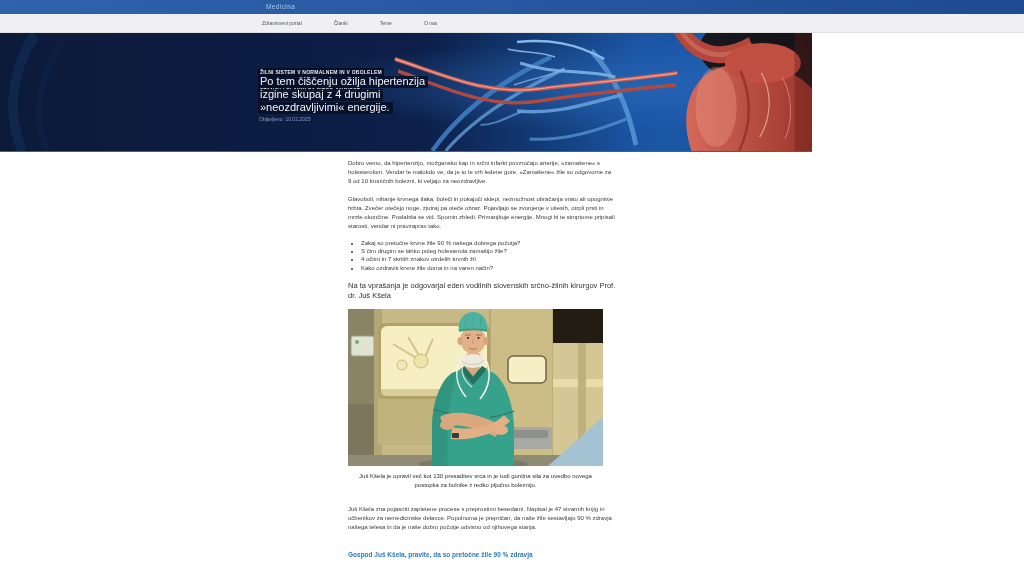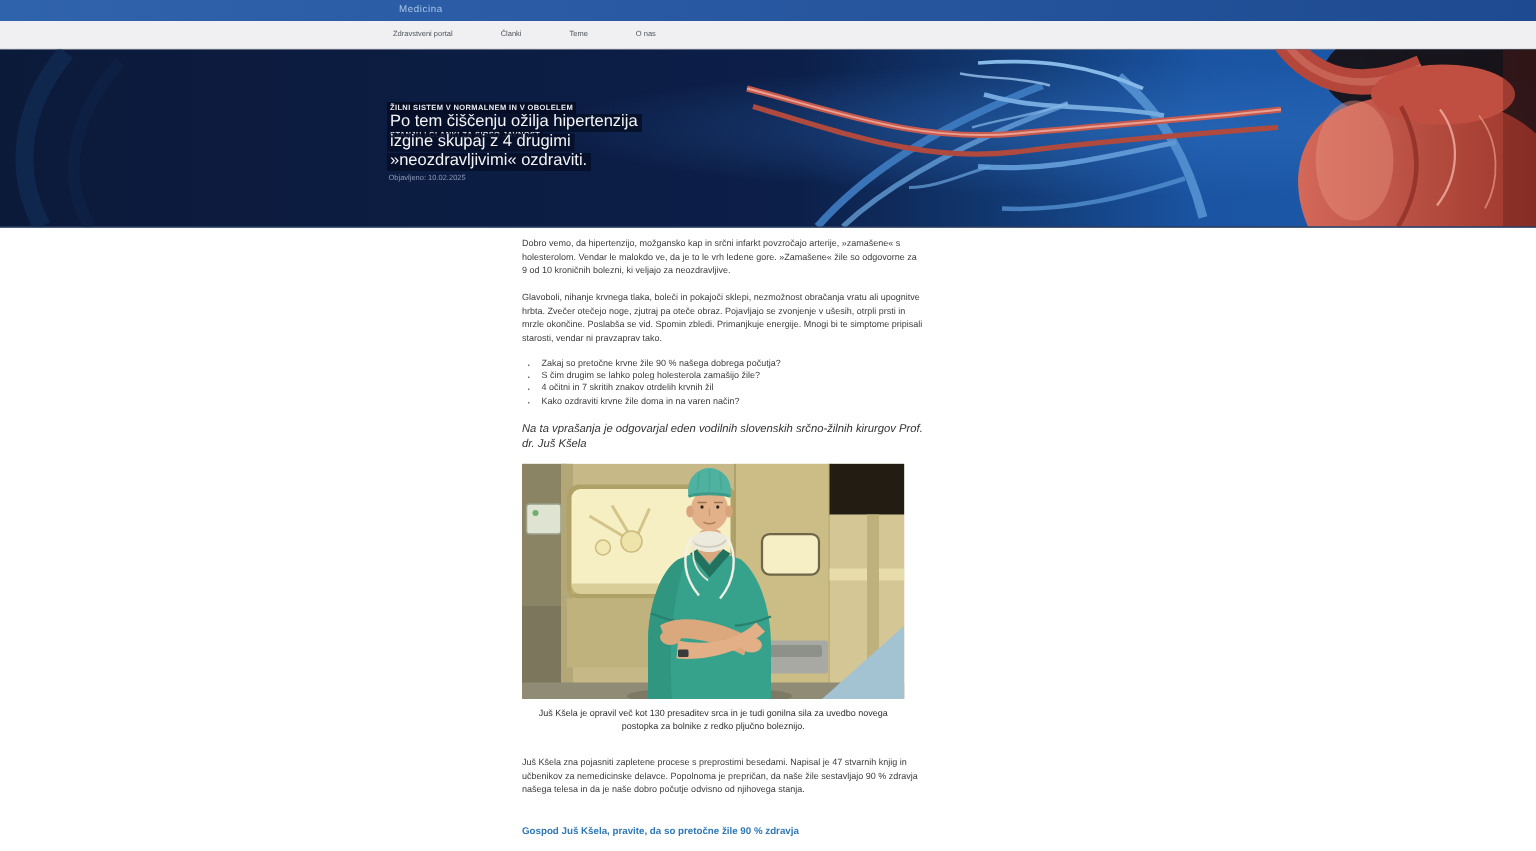--- a/index.html
+++ b/index.html
@@ -11,39 +11,39 @@
           background:linear-gradient(90deg,#2f63ac 0%,#27569f 55%,#1d4a90 100%);}
   .brand{position:absolute;left:266px;top:3px;font-size:6.5px;color:#a9c6ea;letter-spacing:.4px;cursor:pointer;}
 
   
   .navbar{position:absolute;top:14px;left:0;width:1024px;height:19px;background:#f0f0f2;
           border-bottom:1px solid #e0e0e3;display:flex;align-items:center;
           padding-left:262px;gap:32px;box-sizing:border-box;}
   .nav-item{font-size:5px;color:#4e555c;white-space:nowrap;cursor:pointer;}
 
   
-  .hero{position:absolute;top:33px;left:0;width:1024px;height:118px;background:#0d1d3f;
+  .hero{position:absolute;top:33px;left:0;width:812px;height:118px;background:#0d1d3f;
         border-bottom:1px solid #4a5d7d;}
   .hero svg{position:absolute;left:0;top:0;width:100%;height:100%;}
   .crumb-wrap{position:absolute;left:258px;top:27px;width:136px;z-index:3;}
   .crumb{display:inline;font-size:5px;font-weight:bold;color:#e9e9f0;line-height:6.4px;
          letter-spacing:.25px;background:rgba(5,13,34,.92);padding:1px 2px;
          box-decoration-break:clone;-webkit-box-decoration-break:clone;text-transform:uppercase;}
   .title{position:absolute;left:258px;top:43px;width:300px;z-index:3;}
   .title .line{display:table;background:rgba(6,16,40,.9);color:#f5f5f7;
                font-size:11px;line-height:11px;padding:0 3px 1px 2px;margin-bottom:1px;white-space:nowrap;}
   .pubdate{position:absolute;left:259px;top:83px;z-index:3;font-size:5px;color:#8d9ab8;}
 
   
   .para{position:absolute;left:348px;width:268px;font-size:6px;line-height:9px;color:#3c3c3c;}
   .p1{top:159px;} .p2{top:195px;} .p3{top:505px;}
   .bullets{position:absolute;left:348px;top:239px;width:260px;margin:0;padding:0 0 0 13px;
            font-size:6px;line-height:8.2px;color:#3c3c3c;}
   .bullets li{margin:0;padding:0;}
-  .intro{position:absolute;left:348px;top:281px;width:268px;font-size:7.5px;line-height:10px;color:#333333;font-style:italic;}
+  .intro{position:absolute;left:348px;top:281px;width:268px;font-size:7.5px;line-height:10px;color:#333333;}
   .photo{position:absolute;left:348px;top:309px;width:255px;height:157px;overflow:hidden;}
   .photo svg{display:block;width:255px;height:157px;}
   .caption{position:absolute;left:348px;top:472px;width:255px;text-align:center;
            font-size:6px;line-height:9px;color:#2f2f2f;}
   .qhead{position:absolute;left:348px;top:551px;width:268px;font-size:6.5px;font-weight:bold;color:#2f79b6;}
 </style>
 </head>
 <body>
 
 <div class="canvas">
@@ -106,21 +106,21 @@
       <path d="M960 40 C 975 60 972 86 958 104" stroke="#f0b2a2" stroke-width="1.5" fill="none" opacity="0.8"></path>
       <path d="M986 44 C 1000 62 1000 88 990 106" stroke="#e89a88" stroke-width="1.2" fill="none" opacity="0.7"></path>
       <rect x="1002" y="0" width="22" height="118" fill="#5e1d16" opacity="0.35"></rect>
     </svg>
     <div class="crumb-wrap">
       <span class="crumb">Žilni sistem v normalnem in v obolelem stanju | Članki za širšo javnost</span>
     </div>
     <div class="title">
       <span class="line">Po tem čiščenju ožilja hipertenzija</span>
       <span class="line">izgine skupaj z 4 drugimi</span>
-      <span class="line">»neozdravljivimi« ozdraviti.</span>
+      <span class="line">»neozdravljivimi« energije.</span>
     </div>
     <div class="pubdate">Objavljeno: 10.02.2025</div>
   </div>
 
   <div class="para p1">Dobro vemo, da hipertenzijo, možgansko kap in srčni infarkt povzročajo arterije, »zamašene« s holesterolom. Vendar le malokdo ve, da je to le vrh ledene gore. »Zamašene« žile so odgovorne za 9 od 10 kroničnih bolezni, ki veljajo za neozdravljive.</div>
   <div class="para p2">Glavoboli, nihanje krvnega tlaka, boleči in pokajoči sklepi, nezmožnost obračanja vratu ali upognitve hrbta. Zvečer otečejo noge, zjutraj pa oteče obraz. Pojavljajo se zvonjenje v ušesih, otrpli prsti in mrzle okončine. Poslabša se vid. Spomin zbledi. Primanjkuje energije. Mnogi bi te simptome pripisali starosti, vendar ni pravzaprav tako.</div>
 
   <ul class="bullets">
     <li>Zakaj so pretočne krvne žile 90 % našega dobrega počutja?</li>
     <li>S čim drugim se lahko poleg holesterola zamašijo žile?</li>

